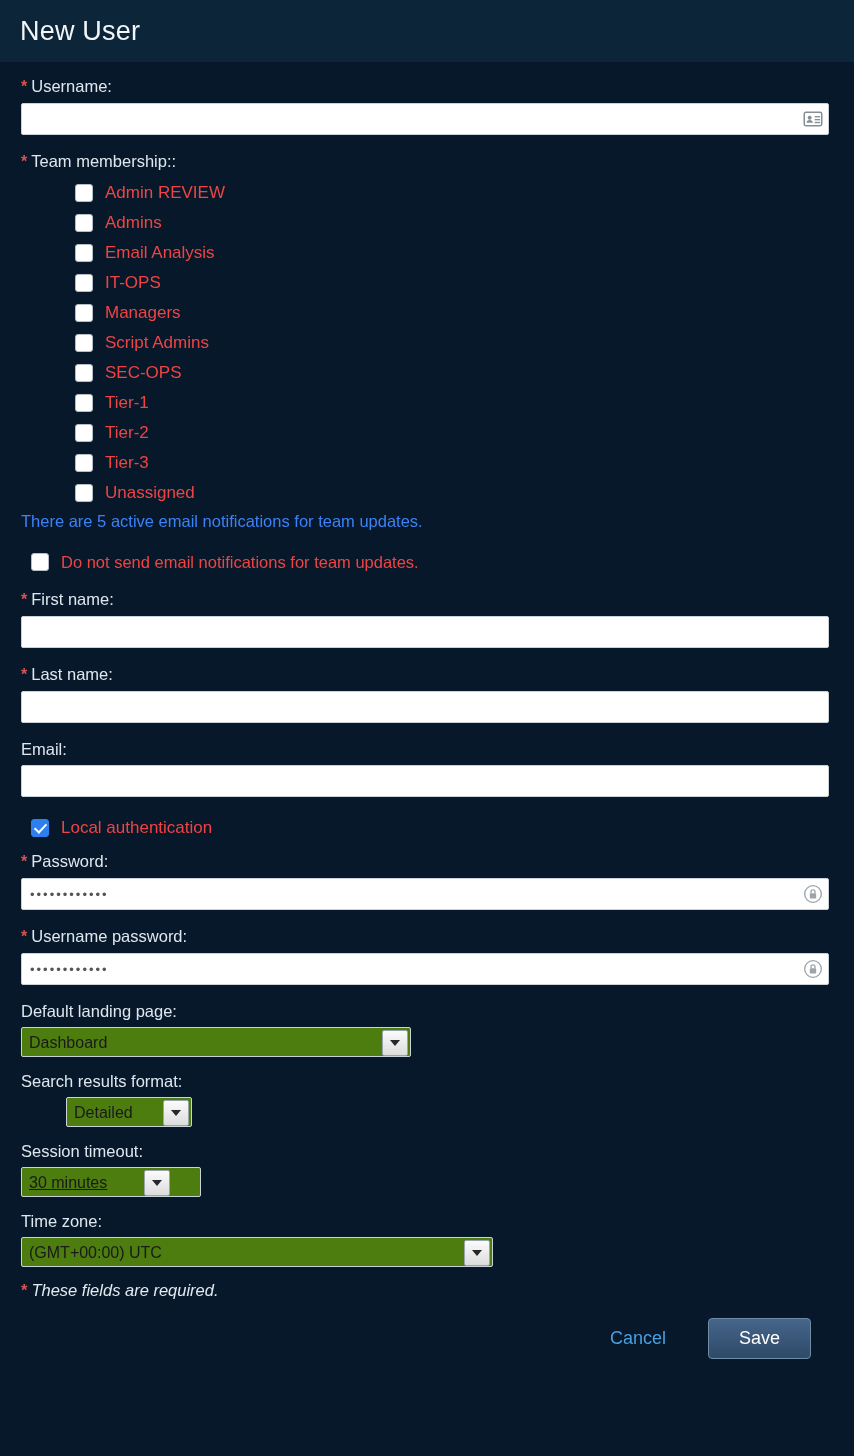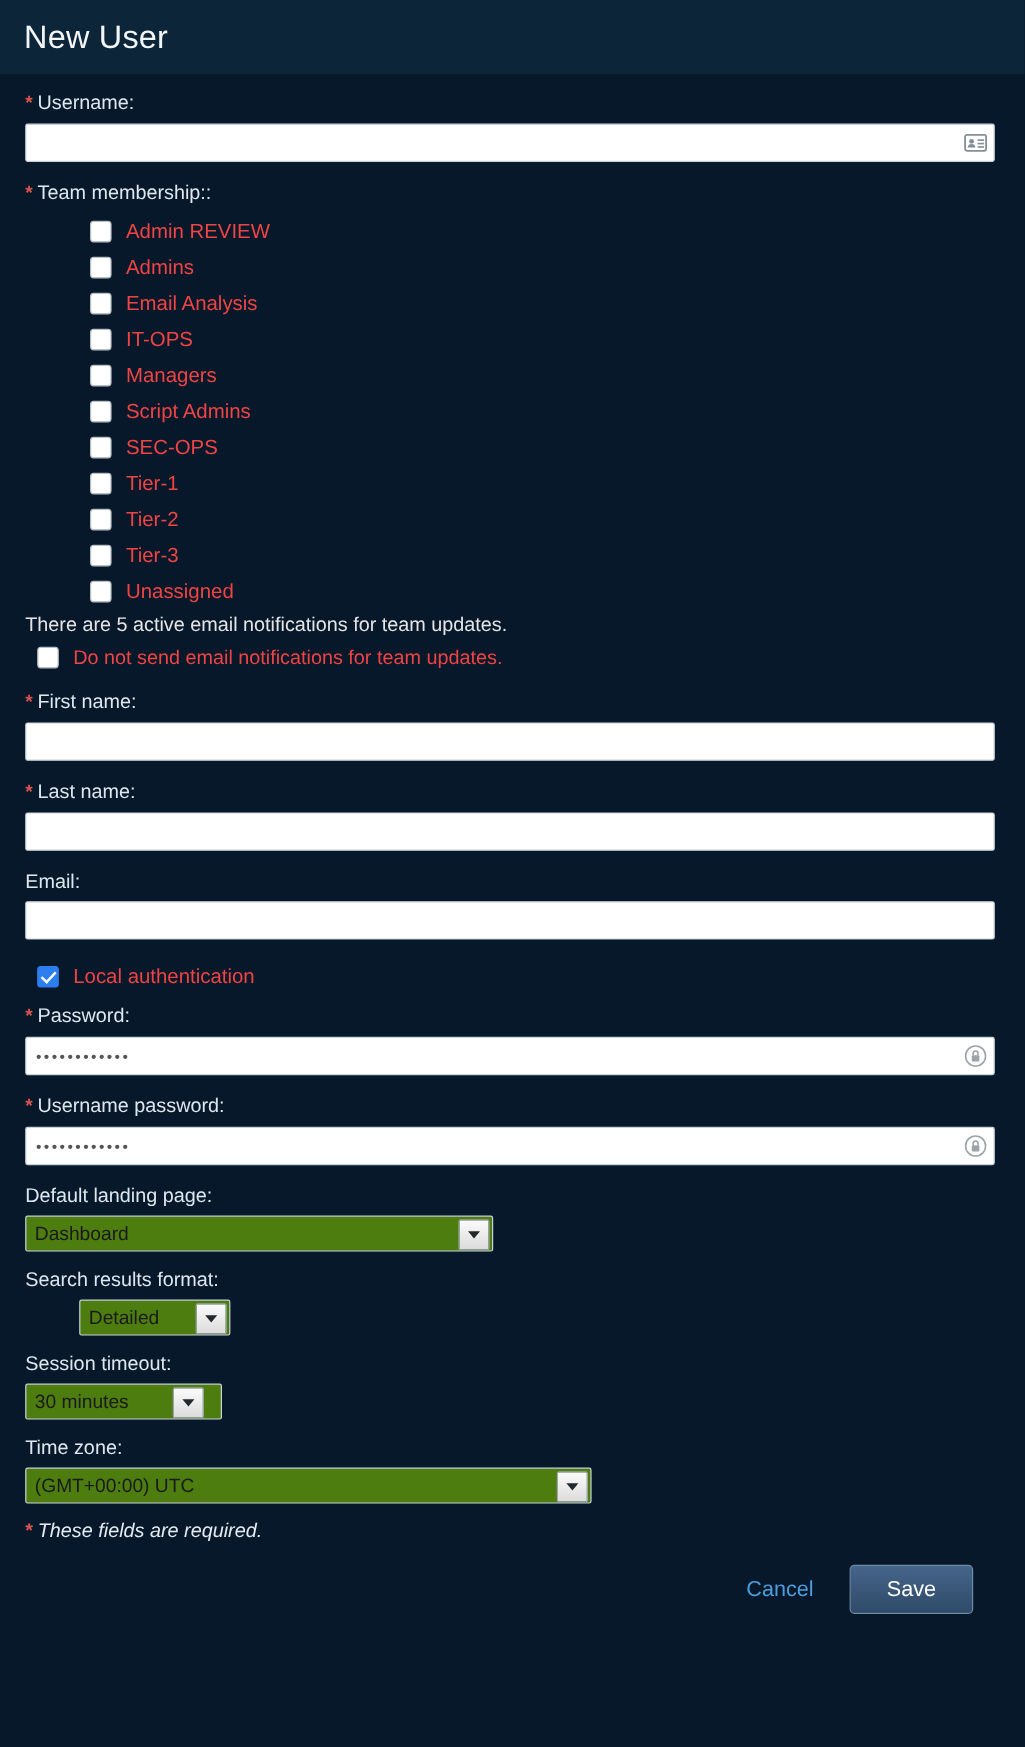--- a/index.html
+++ b/index.html
@@ -121,22 +121,22 @@
     border-width: 0 2.4px 2.4px 0;
     transform: rotate(43deg);
   }
   .cb-label {
     font-size: 17px;
     color: #ef4444;
     line-height: 20px;
   }
   .note-line {
     font-size: 16.5px;
-    color: #e5e5e5;
-    margin: 4px 0 2px 0;
+    color: #3b82f6;
+    margin: 4px 0 16px 0;
   }
   .optout-row {
     display: flex;
     align-items: center;
     padding-left: 10px;
     height: 30px;
     margin-bottom: 12px;
   }
   .optout-row .cb-label {
     font-size: 16.5px;
@@ -205,21 +205,21 @@
   .required-note .star {
     color: #d9534f;
     font-style: normal;
     font-weight: bold;
     margin-right: 4px;
   }
   .actions {
     display: flex;
     align-items: center;
     justify-content: flex-end;
-    gap: 24px;
+    gap: 36px;
     padding: 18px 22px 0 0;
   }
   .btn-cancel {
     background: none;
     border: none;
     color: #4a9fe0;
     font-size: 18px;
     font-family: "Liberation Sans", sans-serif;
     cursor: pointer;
     padding: 4px 6px;
@@ -388,21 +388,21 @@
     <div class="field-label">Search results format:</div>
     <div class="select-wrap w-search" style="display:block;width:126px;">
       <select class="styled" style="width:126px;">
         <option>Detailed</option>
       </select>
       <span class="sel-arrow"></span>
     </div>
 
     <div class="field-label">Session timeout:</div>
     <div class="select-wrap w-session" style="display:block;width:152px;">
-      <select class="styled" style="width:164px;">
+      <select class="styled" style="width:180px;text-decoration:underline;">
         <option>30 minutes</option>
       </select>
       <span class="sel-arrow"></span>
     </div>
 
     <div class="field-label">Time zone:</div>
     <div class="select-wrap w-tz" style="display:block;width:472px;">
       <select class="styled" style="width:472px;">
         <option>(GMT+00:00) UTC</option>
       </select>

